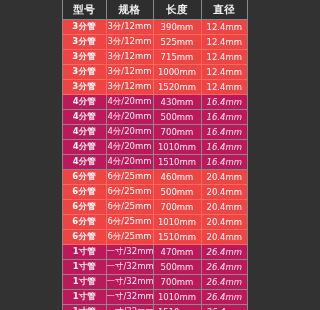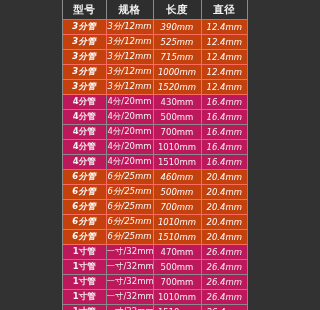--- a/index.html
+++ b/index.html
@@ -63,25 +63,24 @@
     vertical-align: middle;
     padding: 0;
     border-right: 1px solid #8a8a8a;
     border-bottom: 1px solid #7d7d7d;
     white-space: nowrap;
     overflow: hidden;
   }
   tbody td:last-child { border-right: none; }
 
   tr.band-red td {
-    background: #c2410c;
+    background: #ef4444;
     color: #ffffff;
     border-right-color: #ff6a5e;
     border-bottom-color: #ff6a5e;
-    font-style: italic;
   }
   tr.band-red td:last-child { border-right: none; }
 
   tr.band-dark td {
     background: #be185d;
     color: #f0f0f0;
     border-right-color: #8a8a8a;
     border-bottom-color: #8a8a8a;
   }
   tr.band-dark td:last-child { border-right: none; font-style: italic; }

